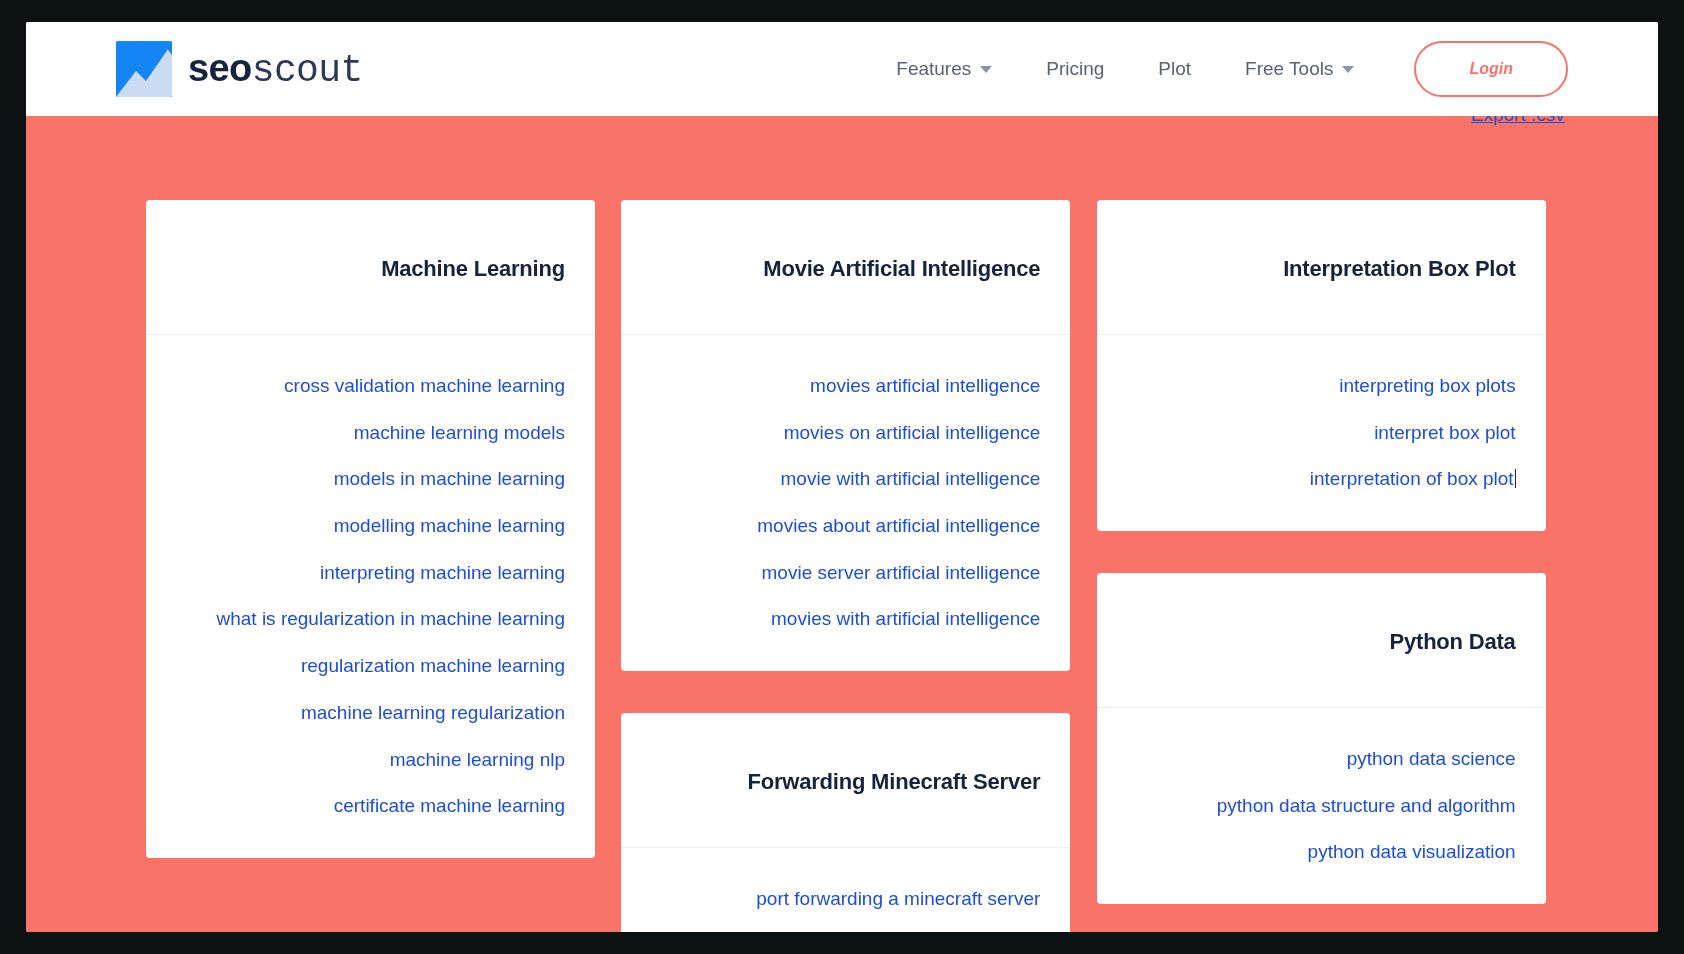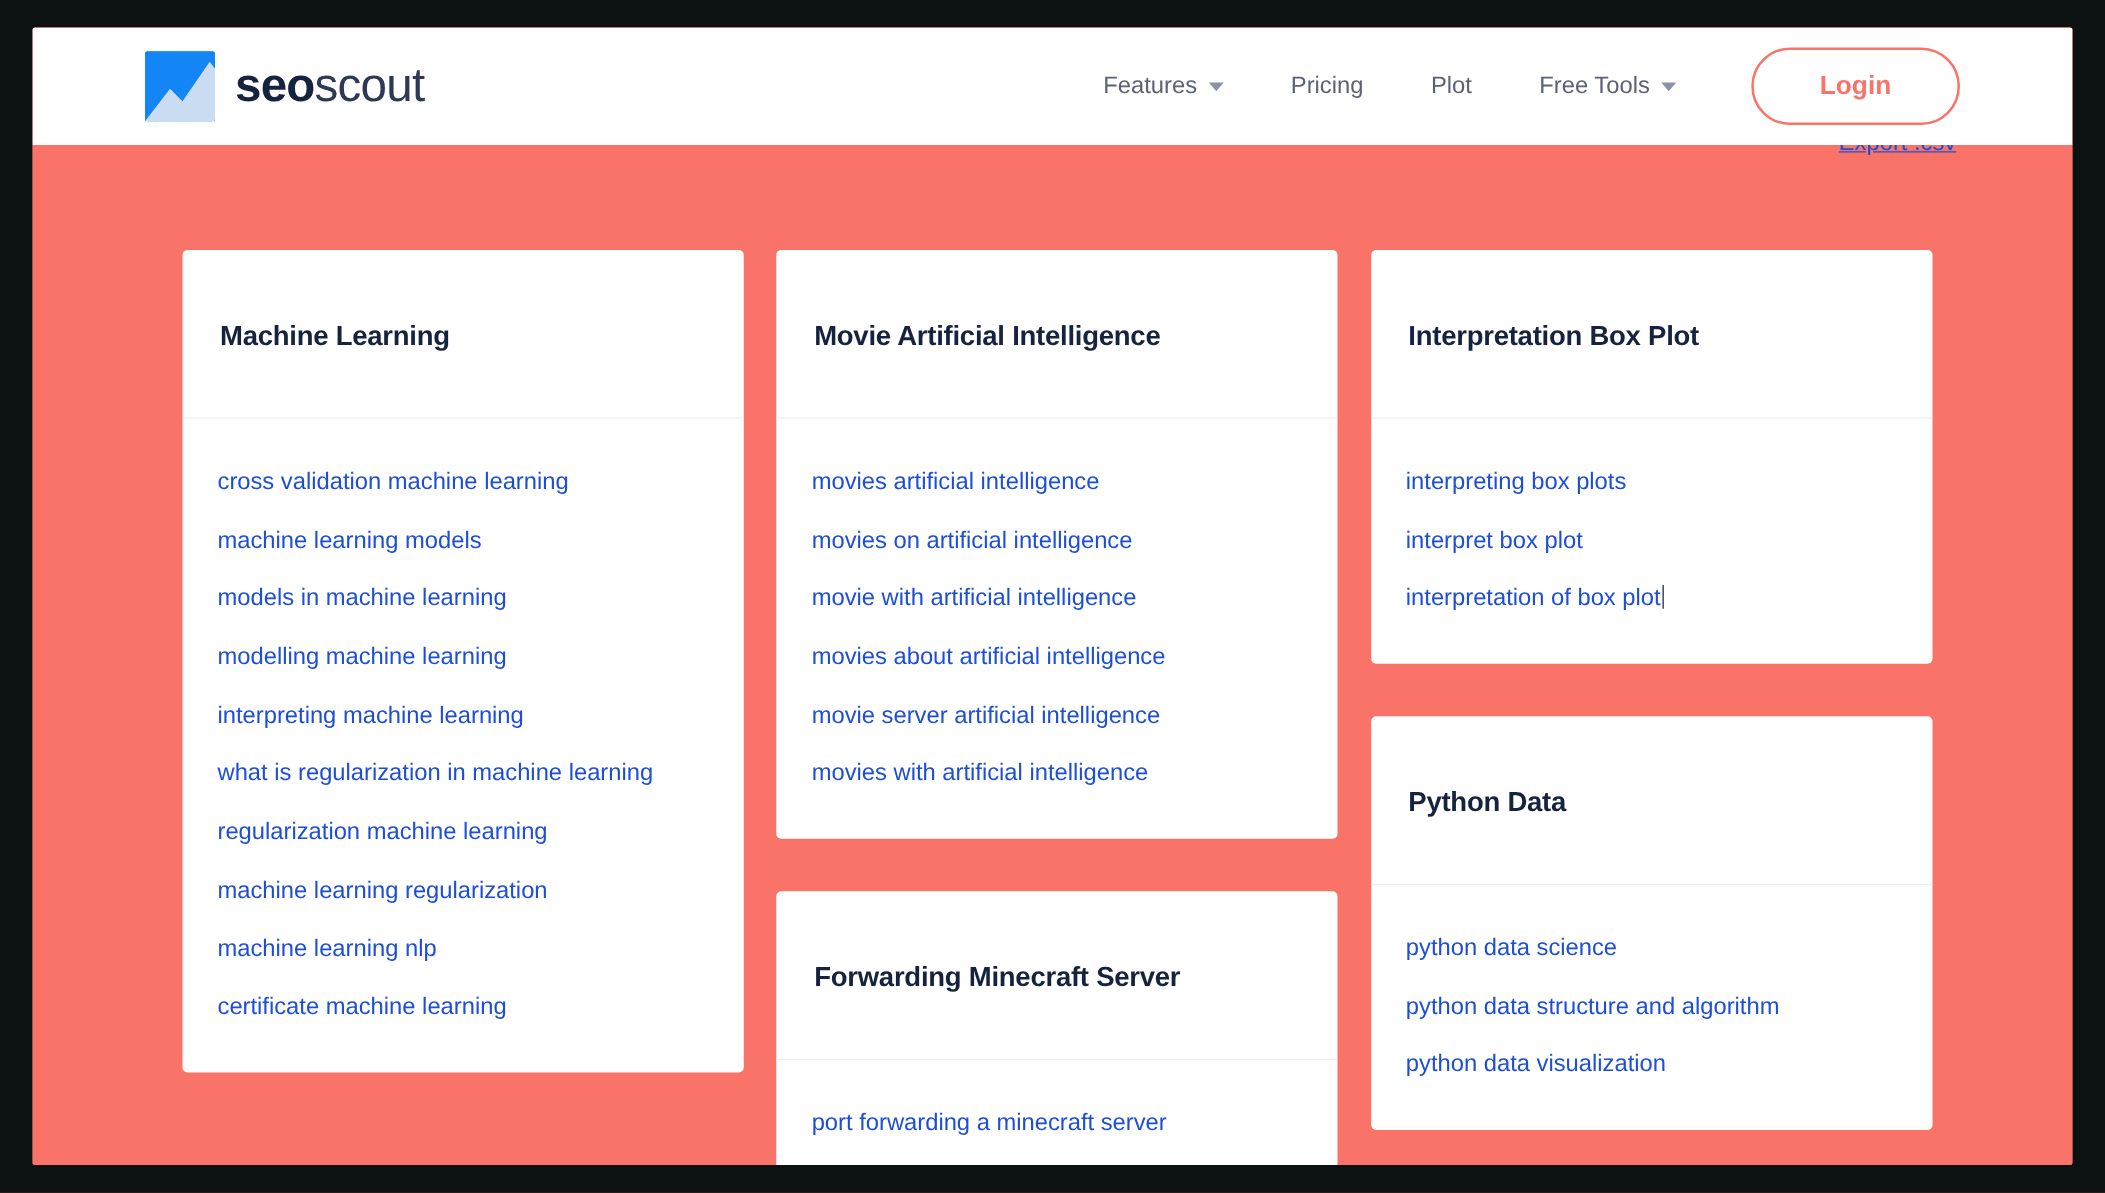--- a/index.html
+++ b/index.html
@@ -89,20 +89,21 @@
     line-height: 1;
     white-space: nowrap;
   }
   .logo-text .b {
     font-weight: bold;
     color: #16233f;
   }
   .logo-text .l {
     font-weight: 400;
     color: #2c3a55;
+    font-family: Liberation Mono, monospace;
   }
 
   #nav {
     margin-left: auto;
     margin-right: 90px;
     display: flex;
     align-items: center;
     gap: 0px;
   }
   .nav-item {
@@ -121,43 +122,45 @@
     border-right: 6px solid transparent;
     border-top: 7px solid #8b93a3;
     display: inline-block;
   }
   .login-btn {
     margin-left: 33px;
     border: 2px solid #F97369;
     color: #F97369;
     background: #ffffff;
     border-radius: 34px;
-    font-size: 21px;
+    font-size: 16px;
     font-weight: bold;
     padding: 17px 53px;
     cursor: pointer;
     white-space: nowrap;
     font-family: "Liberation Sans", sans-serif;
+    font-style: italic;
   }
 
   
   #columns {
     position: absolute;
     top: 178px;
     left: 120px;
     width: 1400px;
     display: flex;
     gap: 26px;
     align-items: flex-start;
   }
   .col {
     width: 534px;
     display: flex;
     flex-direction: column;
     gap: 42px;
+    text-align: right;
   }
 
   .card {
     background: #ffffff;
     border-radius: 4px;
     width: 449px;
     overflow: hidden;
   }
   .card-head {
     padding: 56px 30px 52px 30px;

